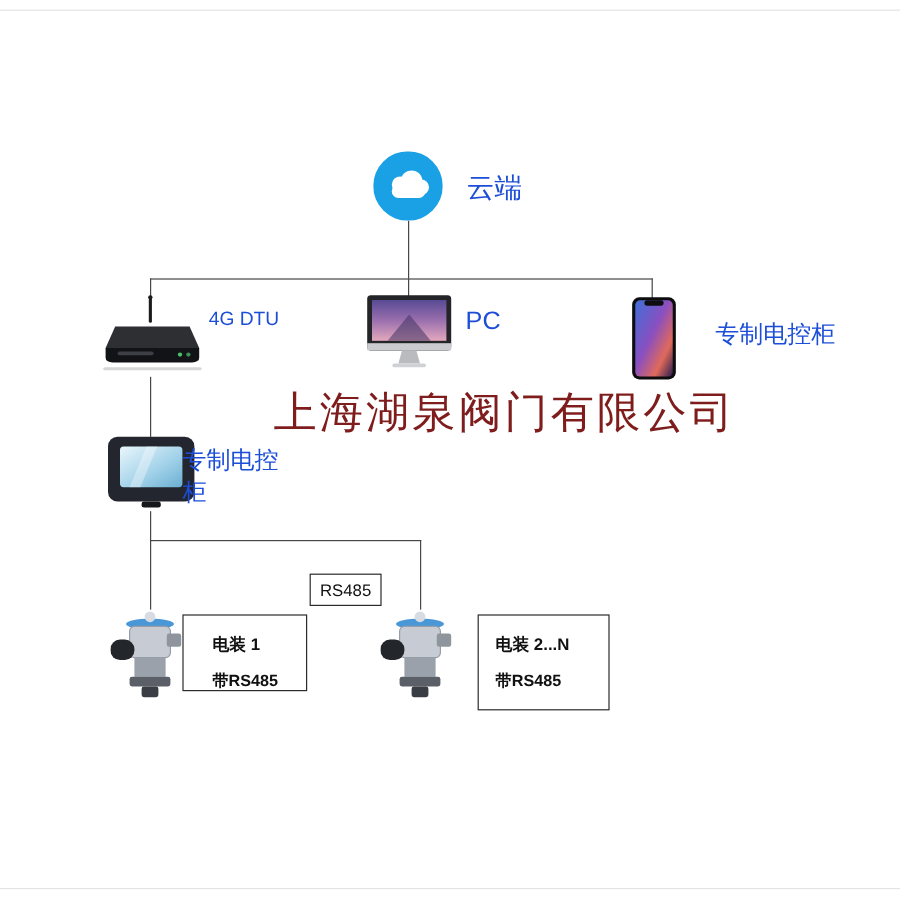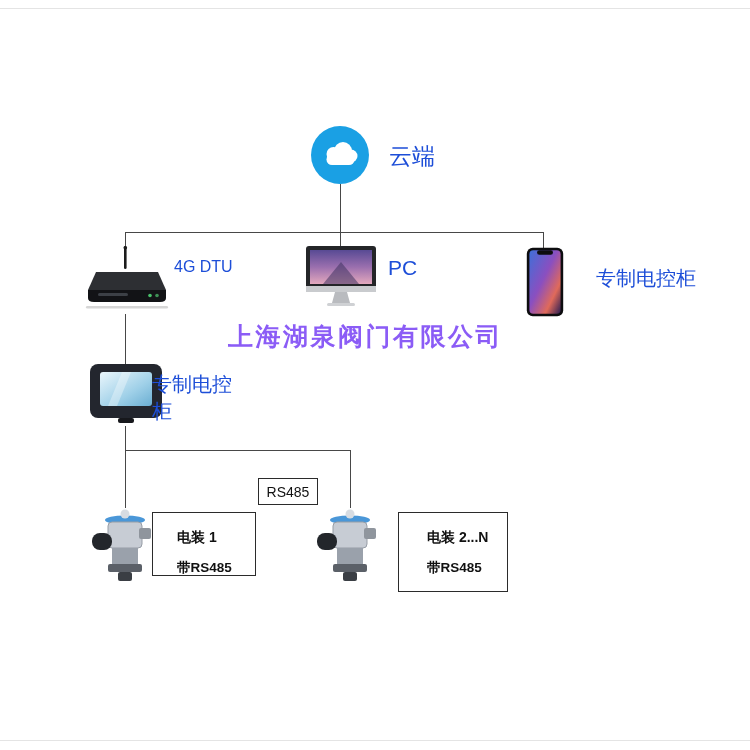--- a/index.html
+++ b/index.html
@@ -8,21 +8,21 @@
     background:#ffffff;
     font-family:"Liberation Sans","DejaVu Sans",sans-serif;
     color:#1b1b1b;
   }
   .vline{position:absolute;width:1px;background:#474747;}
   .hline{position:absolute;height:1px;background:#474747;}
   .edge-line{position:absolute;left:0;width:750px;height:1px;background:#e4e4e4;}
   .node-label{position:absolute;color:#1d4ed8;white-space:nowrap;}
   .watermark{
     position:absolute;left:228px;top:320px;
-    font-size:25px;letter-spacing:2.5px;color:#8b5cf6;white-space:nowrap;font-weight:bold;
+    font-size:36px;letter-spacing:2.5px;color:#7f1d1d;white-space:nowrap;
   }
   .infobox{
     position:absolute;border:1px solid #2b2b2b;background:#ffffff;
     box-sizing:border-box;padding:16px 0 0 24px;
   }
   .infobox .t1{font-size:14px;font-weight:bold;color:#111;}
   .infobox .t2{font-size:13.5px;font-weight:bold;color:#111;margin-top:12px;}
   .rsbox{
     position:absolute;left:258px;top:466px;width:60px;height:27px;
     border:1px solid #2b2b2b;background:#ffffff;box-sizing:border-box;
@@ -154,16 +154,16 @@
     <ellipse cx="33" cy="14" rx="20" ry="4.5" fill="#4a97d8"></ellipse>
     <circle cx="33" cy="8" r="4.5" fill="#d7dce2"></circle>
     <rect x="16" y="16" width="34" height="26" rx="4" fill="#c7ccd4" stroke="#979da6" stroke-width="1"></rect>
     <rect x="0" y="27" width="20" height="17" rx="8" fill="#23262b"></rect>
     <rect x="47" y="22" width="12" height="11" rx="2" fill="#8f959d"></rect>
     <rect x="20" y="42" width="26" height="16" fill="#9aa1ab"></rect>
     <rect x="16" y="58" width="34" height="8" rx="2" fill="#5b6068"></rect>
     <rect x="26" y="66" width="14" height="9" rx="2" fill="#3a3e44"></rect>
   </svg>
 </span>
-<div class="infobox" style="left:398px;top:512px;width:110px;height:80px;padding-left:28px">
+<div class="infobox" style="left:398px;top:512px;width:110px;height:80px;padding-left:14px">
   <div class="t1">电装 2...N</div>
   <div class="t2">带RS485</div>
 </div>
 
 </body></html>

